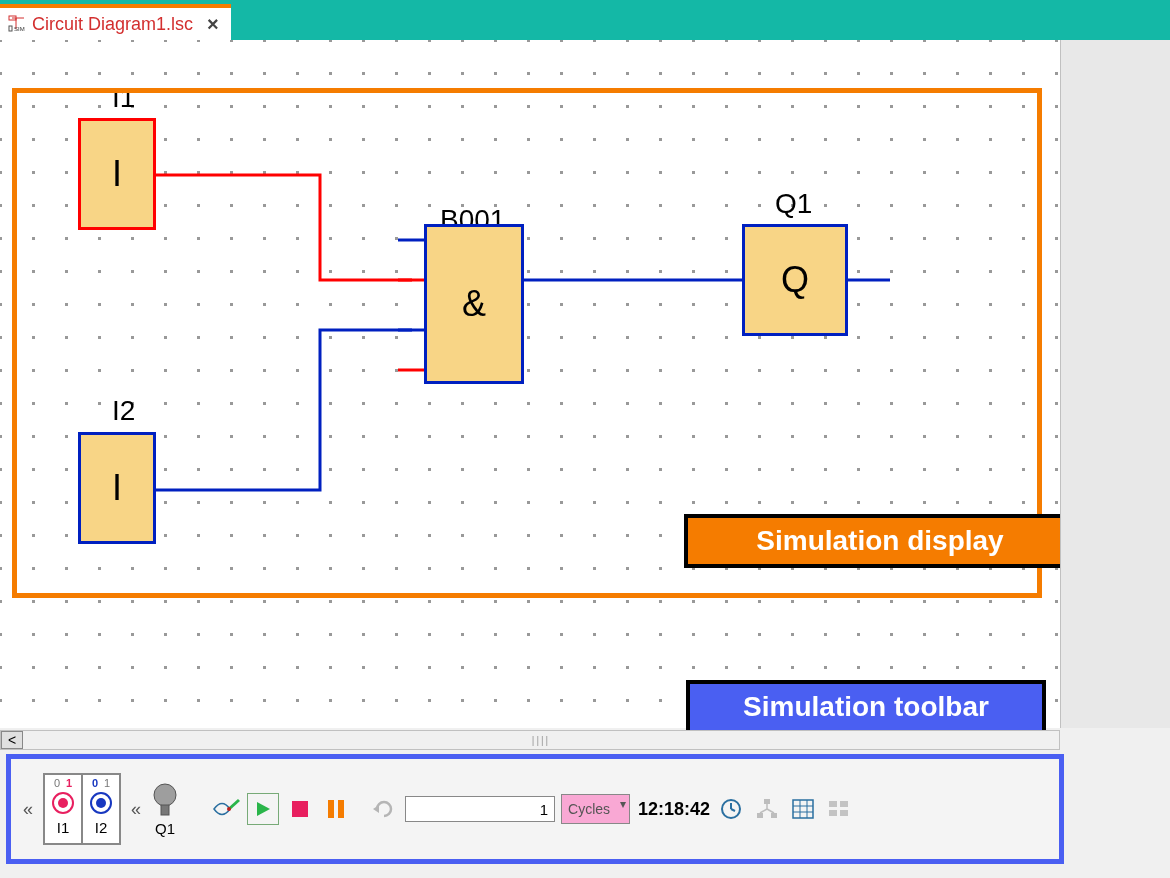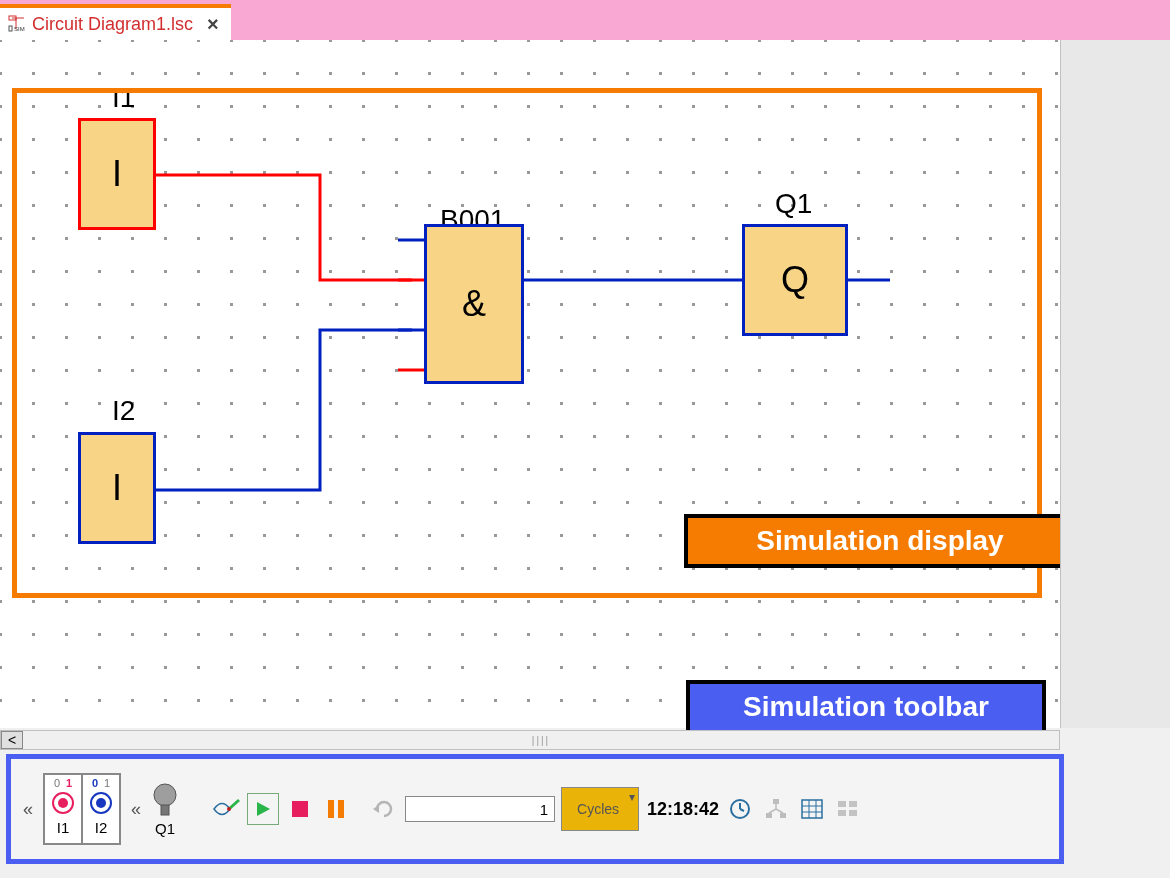--- a/index.html
+++ b/index.html
@@ -7,21 +7,21 @@
       font-family: "Segoe UI", Arial, sans-serif;
       width: 1170px;
       height: 878px;
       background: #f0f0f0;
       overflow: hidden;
       position: relative;
     }
     .top-bar {
       width: 100%;
       height: 40px;
-      background: #f9a8d4;
+      background: #14b8a6;
       display: flex;
       align-items: flex-end;
     }
     .tab {
       background: #ffffff;
       border-top: 4px solid #f57c00;
       padding: 4px 12px 4px 8px;
       display: flex;
       align-items: center;
       gap: 6px;
@@ -224,25 +224,25 @@
     }
     .num-input {
       width: 150px;
       height: 26px;
       border: 1px solid #888;
       text-align: right;
       padding-right: 6px;
       font-size: 15px;
     }
     .cycles-select {
-      height: 44px;
+      height: 30px;
       border: 1px solid #888;
-      background: #eab308;
+      background: #f9a8d4;
       font-size: 14px;
-      padding: 0 18px 0 15px;
+      padding: 0 18px 0 6px;
       appearance: none;
       color: #555;
       position: relative;
     }
     .time-label {
       font-size: 18px;
       font-weight: bold;
       margin-left: 2px;
     }
   </style>

